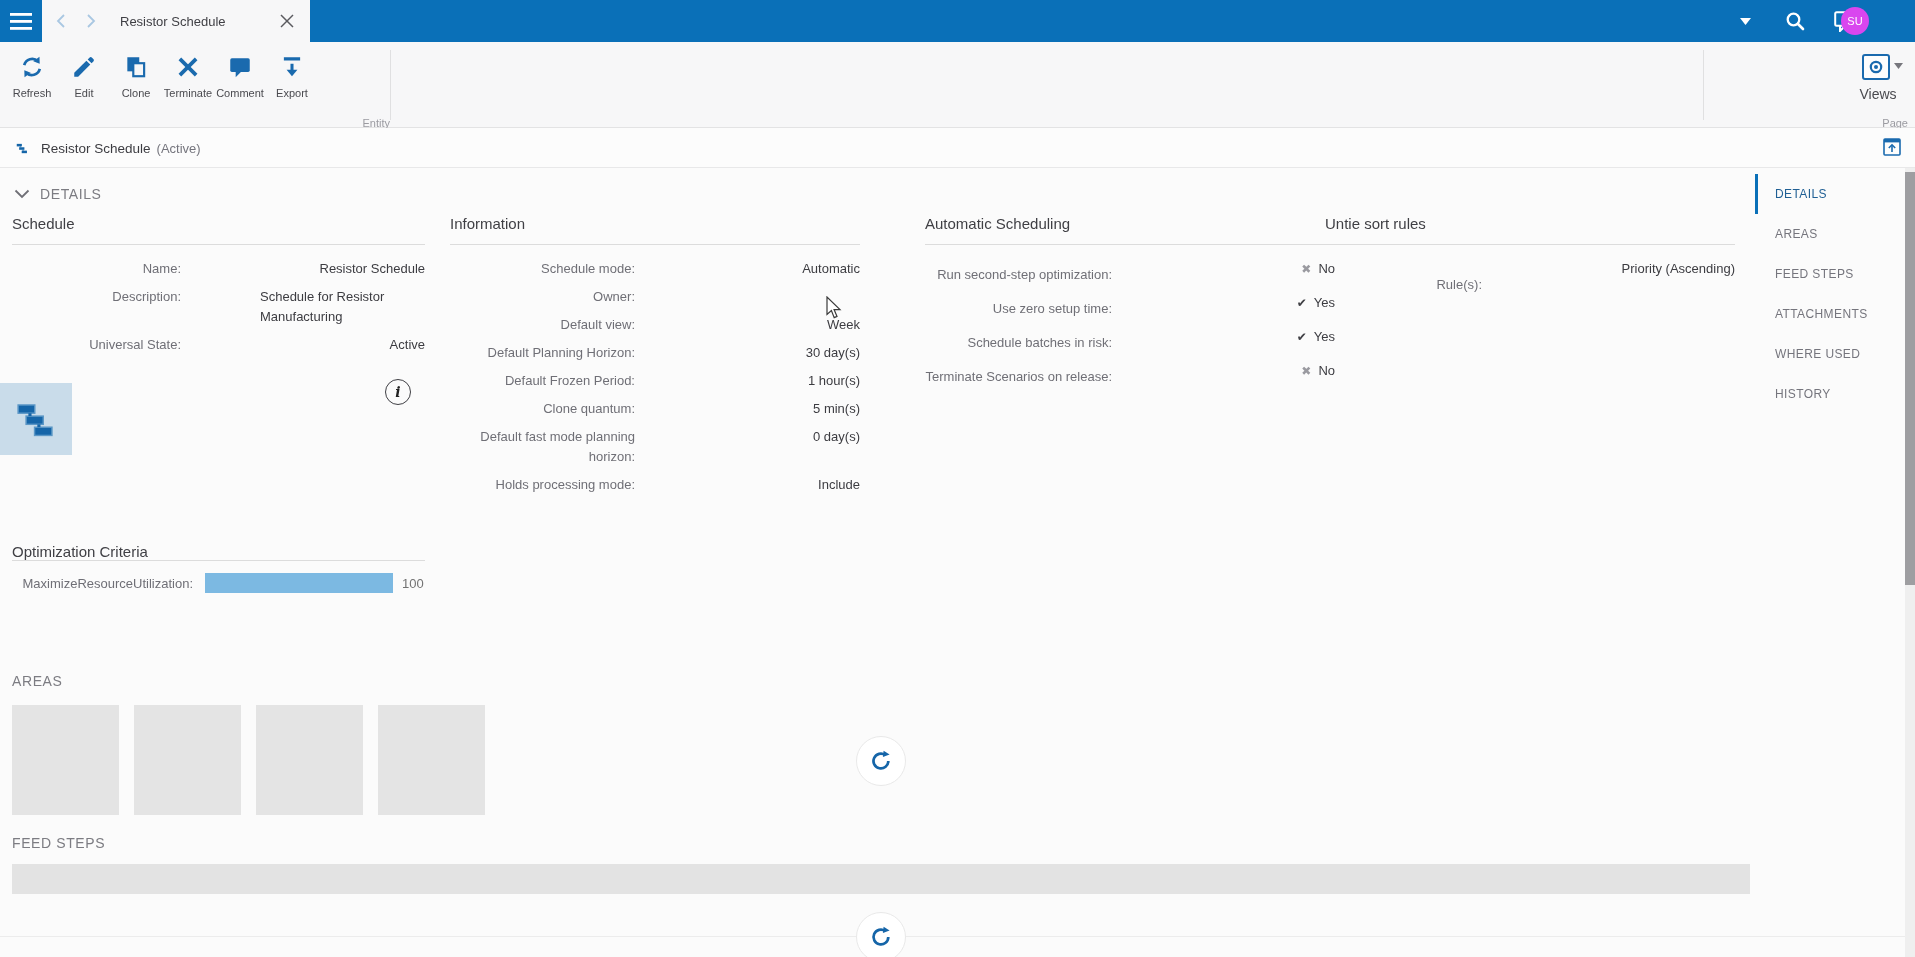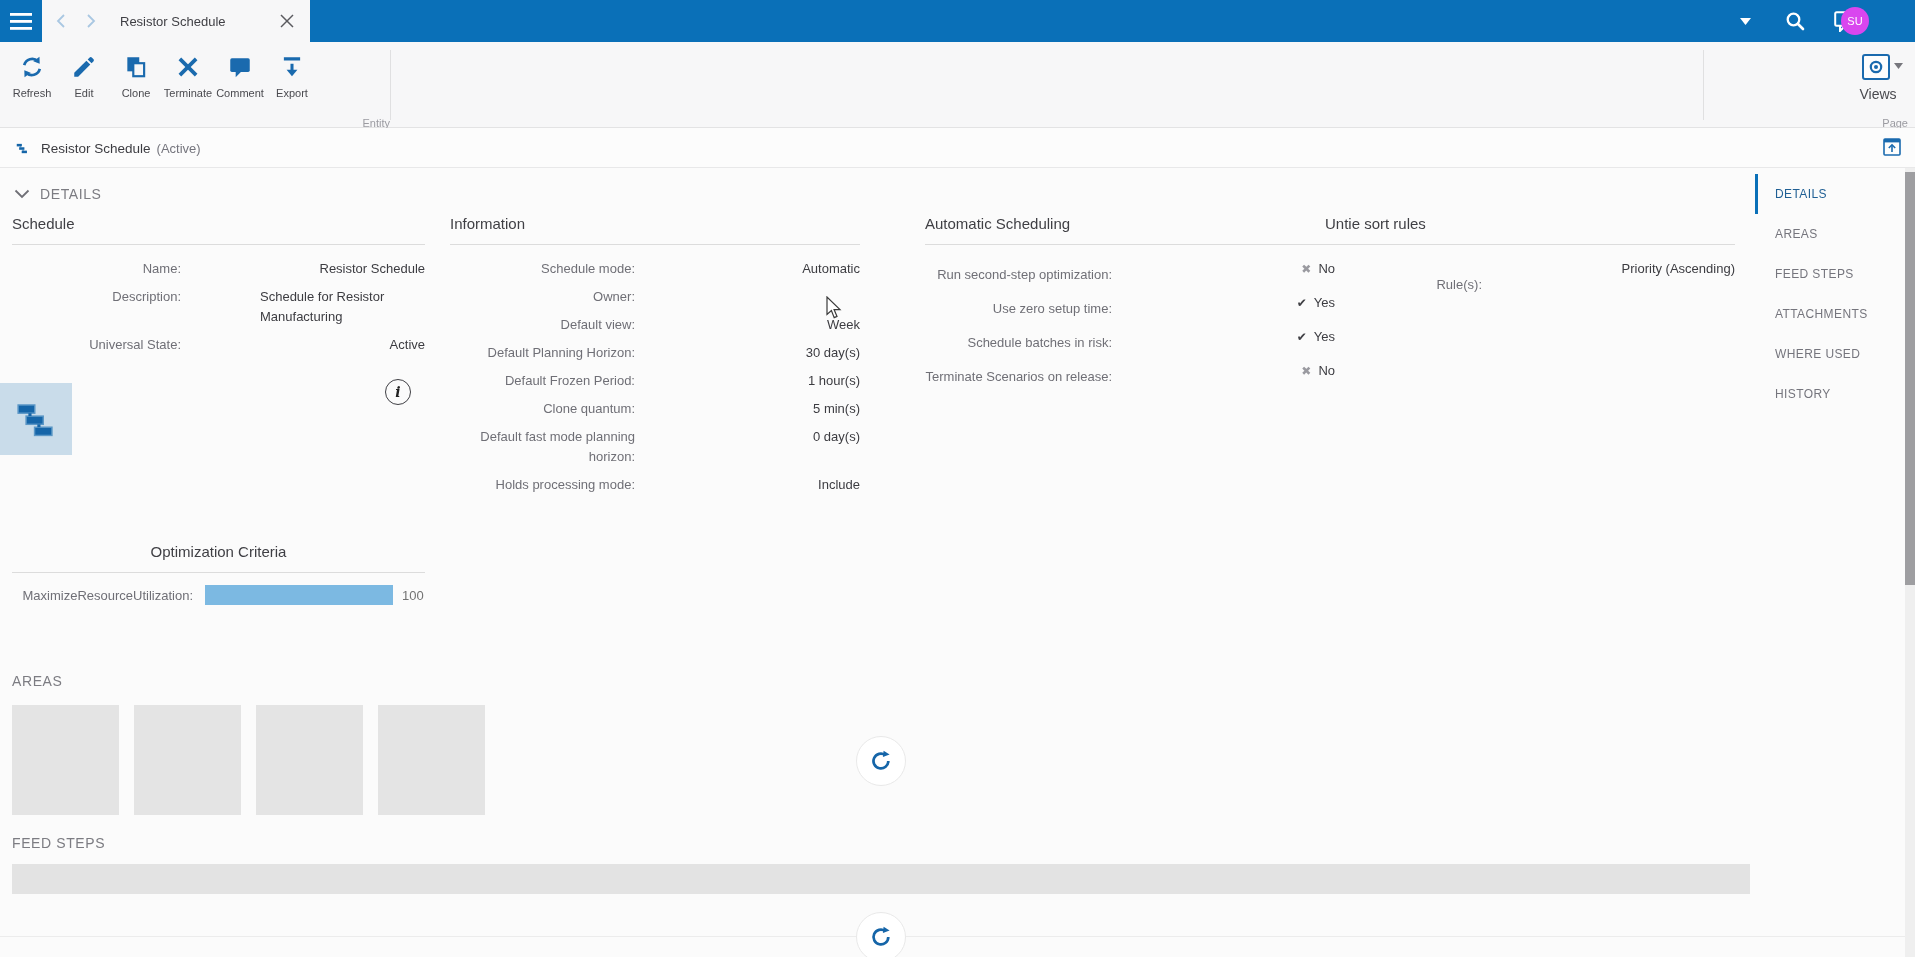--- a/index.html
+++ b/index.html
@@ -68,22 +68,22 @@
   .mark.check { color:#3f3f44; }
   .mark.cross { color:#9a9aa0; }
 
   #sched-thumb { position:absolute; left:0; top:47px; width:72px; height:72px; background:#c9dcea;
     display:flex; align-items:center; justify-content:center; }
   #info-btn { position:absolute; left:385px; top:43px; width:26px; height:26px; border:1.3px solid #3f3f44;
     border-radius:50%; background:#fbfbfb; display:flex; align-items:center; justify-content:center; cursor:pointer;
     font-family:"DejaVu Serif","Liberation Serif",serif; font-style:italic; font-weight:bold; font-size:14px; color:#222; }
 
   #opt-section { position:absolute; left:12px; top:375px; width:413px; }
-  #opt-section h3 { font-size:15px; font-weight:normal; color:#3f3f44; padding-bottom:12px;
-    border-bottom:1px solid #dcdcdc; margin-bottom:12px;text-align:center; }
+  #opt-section h3 { font-size:15px; font-weight:normal; color:#3f3f44; padding-bottom:0;
+    border-bottom:1px solid #dcdcdc; margin-bottom:12px; }
   #opt-row { display:flex; align-items:center; font-size:13px; }
   #opt-row .flabel { width:181px; }
   #criterion-bar { width:188px; height:20px; margin-left:12px; background:#fbfbfb; }
   #criterion-fill { height:100%; background:#7cb9e2; }
   #criterion-value { margin-left:9px; color:#737373; }
 
   .lazy-heading { font-size:14px; color:#7c7c82; letter-spacing:.6px; }
   #areas-heading { position:absolute; left:12px; top:505px; }
   #area-cards { position:absolute; left:12px; top:537px; display:flex; }
   .area-card { width:107px; height:110px; background:#e4e4e4; margin-right:15px; }

